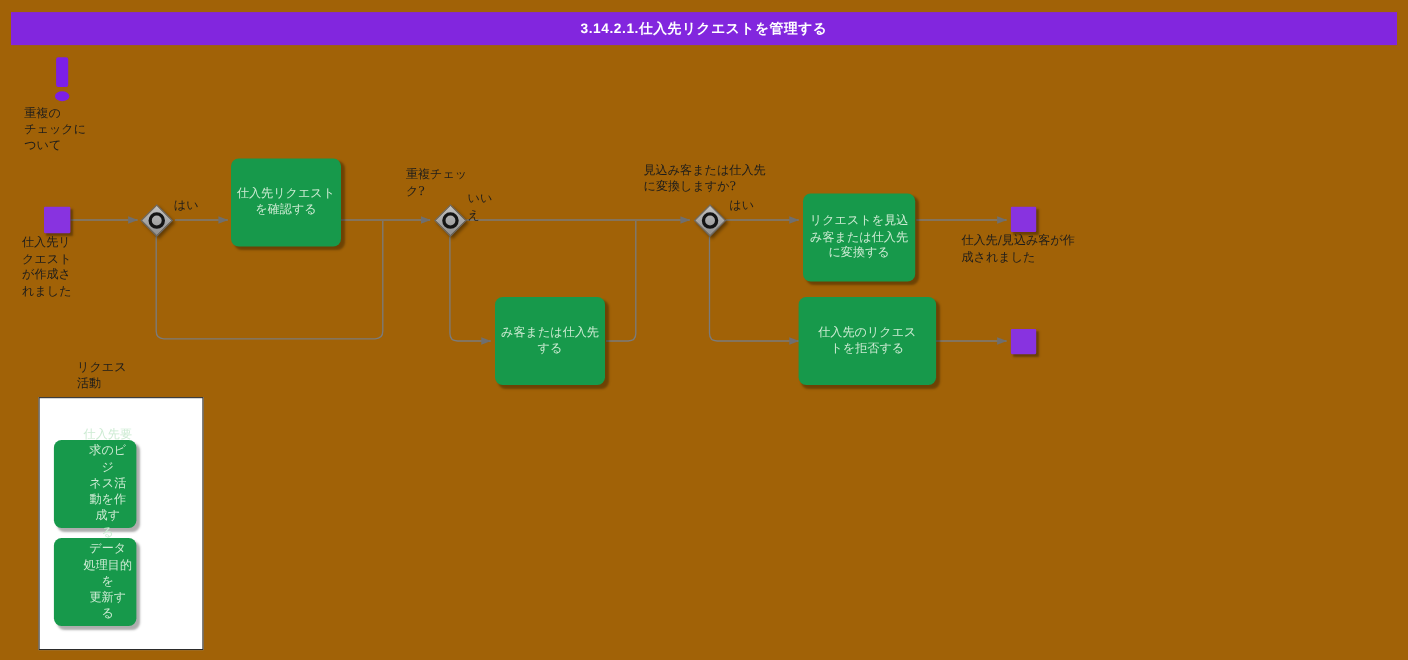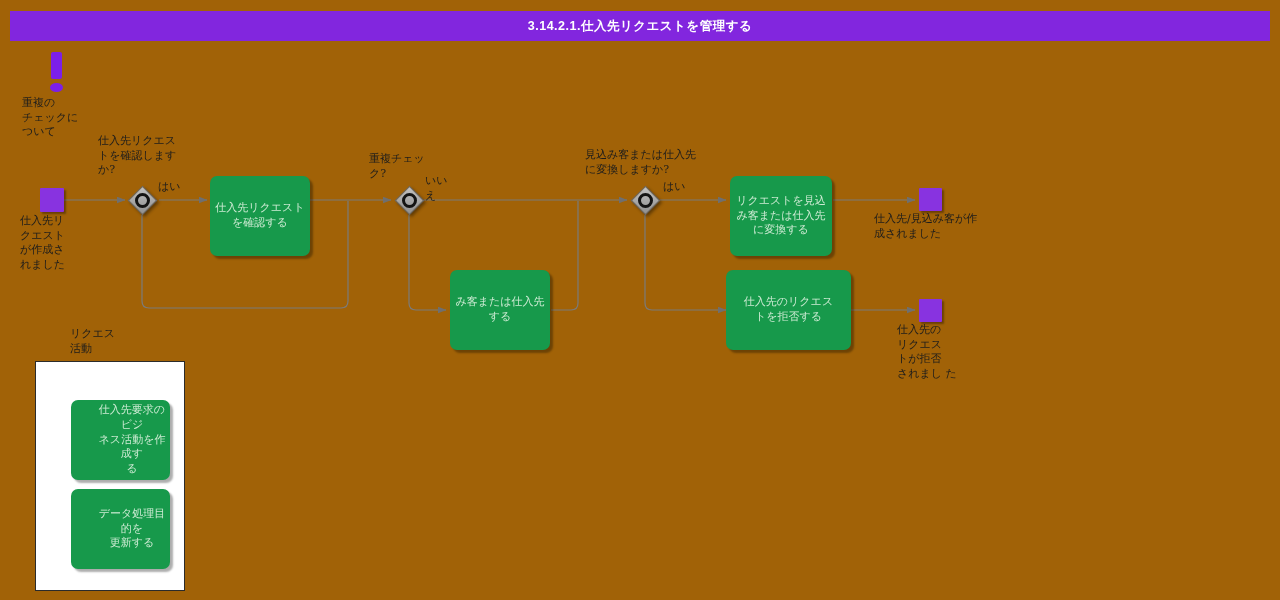--- a/index.html
+++ b/index.html
@@ -54,21 +54,21 @@
   }
   .gateway .ring{
     position:absolute;left:50%;top:50%;width:15px;height:15px;margin:-7.5px 0 0 -7.5px;
     border:3px solid #141414;border-radius:50%;
   }
 
   .exclaim-bar{position:absolute;left:51px;top:52px;width:11px;height:27px;background:#7C1FE8;border-radius:2px;}
   .exclaim-dot{position:absolute;left:50px;top:83px;width:13px;height:9px;background:#7C1FE8;border-radius:50%;}
 
   .legend-frame{position:absolute;left:35px;top:361px;width:150px;height:230px;border:1px solid #2b2b2b;background:#ffffff;}
-  .legend-task{left:71px;width:99px;height:80px;padding-left:27px;}
+  .legend-task{left:49px;width:75px;height:80px;padding-left:27px;}
 </style>
 </head>
 <body>
 
 <div class="stage">
 
   <div class="titlebar">
     <span>3.14.2.1.仕入先リクエストを管理する</span>
   </div>
 
@@ -102,26 +102,23 @@
   <div class="event-square" style="left:40px;top:188px;width:24px;height:24px;"></div>
   <div class="label" style="left:20px;top:214px;width:64px;">仕入先リ
 クエスト
 が作成さ
 れました</div>
 
   <div class="gateway" style="left:127px;top:185px;">
     <div class="diamond"></div>
     <div class="ring"></div>
   </div>
-  <div class="label" style="left:98px;top:134px;width:100px;">仕入先リクエス
-トを確認します
-か?</div>
   <div class="label" style="left:158px;top:180px;width:30px;">はい</div>
 
-  <div class="task" style="left:210px;top:176px;">仕入先リクエスト
+  <div class="task" style="left:210px;top:144px;">仕入先リクエスト
 を確認する</div>
 
   <div class="gateway" style="left:394px;top:185px;">
     <div class="diamond"></div>
     <div class="ring"></div>
   </div>
   <div class="label" style="left:369px;top:152px;width:80px;">重複チェッ
 ク?</div>
   <div class="label" style="left:425px;top:174px;width:30px;">いい
 え</div>
@@ -142,24 +139,20 @@
 に変換する</div>
 
   <div class="task" style="left:726px;top:270px;width:125px;">仕入先のリクエス
 トを拒否する</div>
 
   <div class="event-square" style="left:919px;top:188px;width:23px;height:23px;"></div>
   <div class="label" style="left:874px;top:212px;width:114px;">仕入先/見込み客が作
 成されました</div>
 
   <div class="event-square" style="left:919px;top:299px;width:23px;height:23px;"></div>
-  <div class="label" style="left:897px;top:323px;width:68px;">仕入先の
-リクエス
-トが拒否
-されまし た</div>
 
   <div class="label" style="left:70px;top:327px;width:80px;">リクエス
 活動</div>
   <div class="legend-frame"></div>
   <div class="task legend-task" style="top:400px;">仕入先要求のビジ
 ネス活動を作成す
 る</div>
   <div class="task legend-task" style="top:489px;text-align:center;">データ処理目的を
 更新する</div>
 

